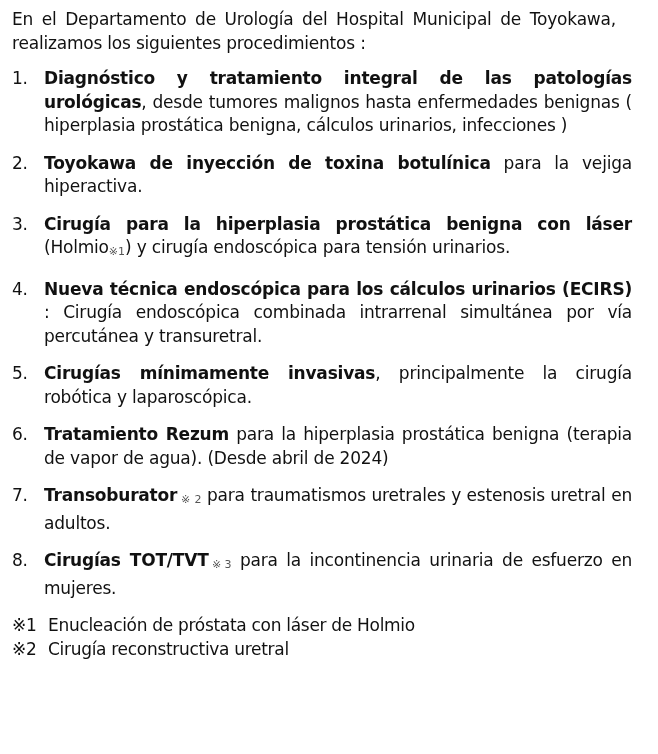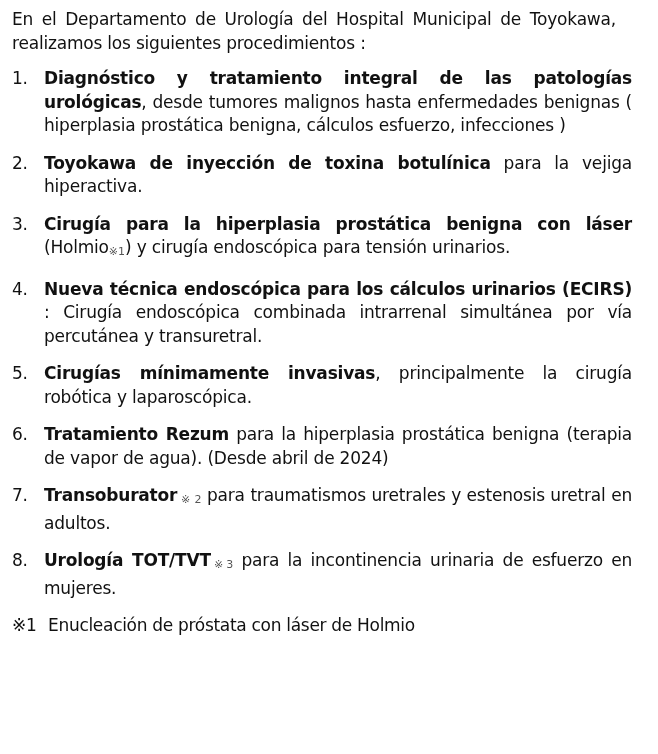--- a/index.html
+++ b/index.html
@@ -24,21 +24,21 @@
   </style>
 </head>
 <body>
 
 <div class="page">
   <p class="intro">En el Departamento de Urología del Hospital Municipal de Toyokawa, realizamos los siguientes procedimientos :</p>
 
   <div class="list">
     <div class="item">
       <span class="num">1.</span>
-      <span class="body"><b>Diagnóstico y tratamiento integral de las patologías urológicas</b><span>, desde tumores malignos hasta enfermedades benignas ( hiperplasia prostática benigna, cálculos esfuerzo, infecciones )</span></span>
+      <span class="body"><b>Diagnóstico y tratamiento integral de las patologías urológicas</b><span>, desde tumores malignos hasta enfermedades benignas ( hiperplasia prostática benigna, cálculos urinarios, infecciones )</span></span>
     </div>
     <div class="item">
       <span class="num">2.</span>
       <span class="body"><b>Toyokawa de inyección de toxina botulínica</b><span> para la vejiga hiperactiva.</span></span>
     </div>
     <div class="item">
       <span class="num">3.</span>
       <span class="body"><b>Cirugía para la hiperplasia prostática benigna con láser</b><span> (Holmio</span><span class="ref">※1</span><span>) y cirugía endoscópica para tensión urinarios.</span></span>
     </div>
     <div class="item">
@@ -52,20 +52,21 @@
     <div class="item">
       <span class="num">6.</span>
       <span class="body"><b>Tratamiento Rezum</b><span> para la hiperplasia prostática benigna (terapia de vapor de agua). (Desde abril de 2024)</span></span>
     </div>
     <div class="item">
       <span class="num">7.</span>
       <span class="body"><b>Transoburator</b><span class="ref"> ※ 2</span><span> para traumatismos uretrales y estenosis uretral en adultos.</span></span>
     </div>
     <div class="item">
       <span class="num">8.</span>
-      <span class="body"><b>Urología TOT/TVT</b><span class="ref">※3</span><span> para la incontinencia urinaria de esfuerzo en mujeres.</span></span>
+      <span class="body"><b>Cirugías TOT/TVT</b><span class="ref">※3</span><span> para la incontinencia urinaria de esfuerzo en mujeres.</span></span>
     </div>
   </div>
 
   <div class="notes">
     <div class="note"><span class="mark">※1</span><b></b><span>Enucleación de próstata con láser de Holmio</span></div>
+    <div class="note"><span class="mark">※2</span><b></b><span>Cirugía reconstructiva uretral</span></div>
   </div>
 </div>
 
 </body></html>

